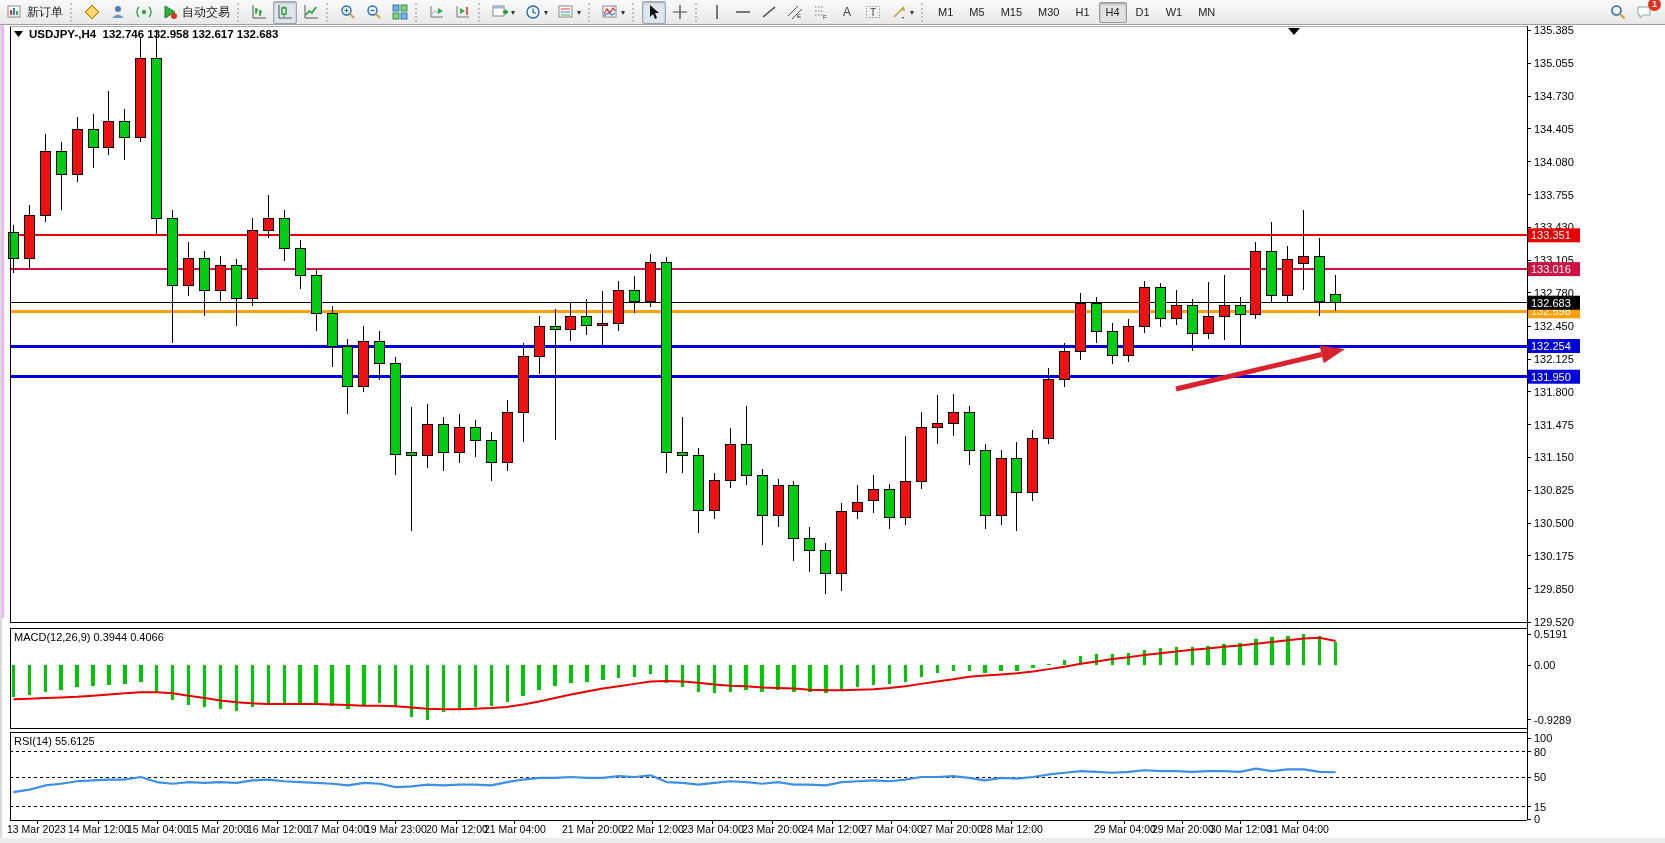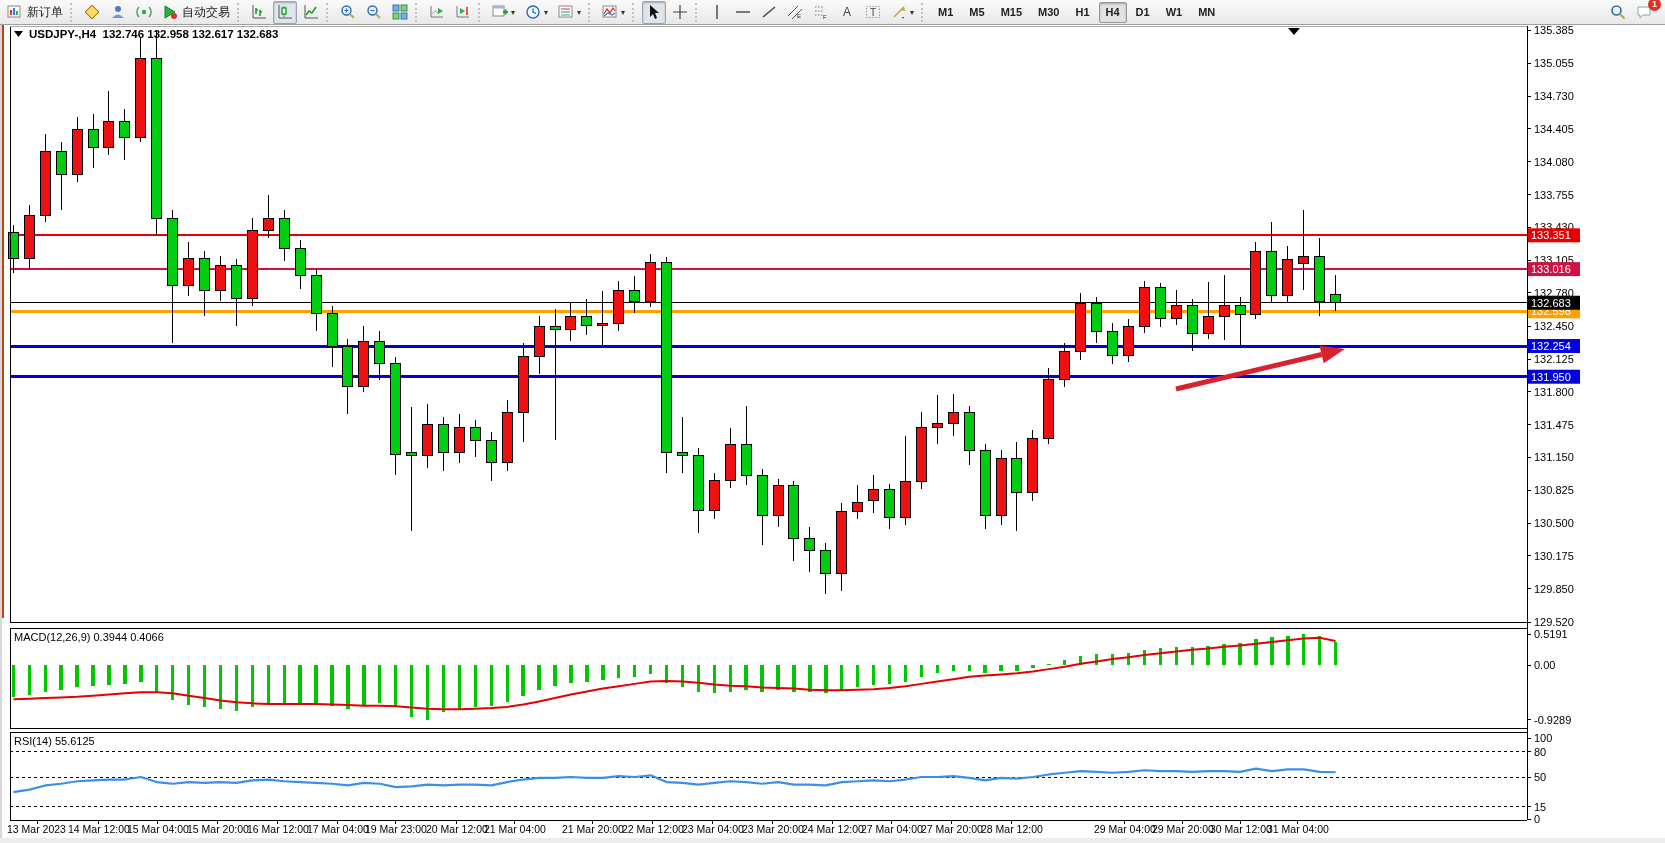--- a/index.html
+++ b/index.html
@@ -1,29 +1,29 @@
 <!DOCTYPE html>
 <html><head>
 <meta charset="utf-8">
 <style>
   html,body{margin:0;padding:0;background:#ffffff;width:1665px;height:843px;overflow:hidden;
             font-family:"Liberation Sans","DejaVu Sans",sans-serif;}
-  #app{position:relative;width:1665px;height:618px;background:#c2410c;}
+  #app{position:relative;width:1665px;height:618px;background:#f0abfc;}
   
   #toolbar{position:absolute;left:0;top:0;width:1665px;height:25px;
            background:linear-gradient(#fafafa,#e8e8e8);border-bottom:1px solid #9e9e9e;
            display:flex;align-items:center;box-sizing:border-box;padding-left:2px;z-index:5;}
   .tb-sep{width:5px;height:19px;margin:0 2px;border-left:2px dotted #c2c2c2;}
   .tb-btn{display:flex;align-items:center;height:21px;padding:0 3px;margin:0 1px;border:1px solid transparent;
           border-radius:2px;cursor:default;}
   .tb-btn.active{background:#dfe5ec;border-color:#98a6b5;box-shadow:inset 0 1px 2px rgba(0,0,0,.25);}
   .tb-btn .lbl{font-size:12px;color:#1a1a1a;margin-left:4px;white-space:nowrap;}
   .tb-btn .caret{font-size:8px;color:#333;margin-left:3px;}
   .tb-icon{width:16px;height:16px;display:inline-block;}
-  .tf-btn{font-size:11px;color:#222;padding:2px 6px;margin:0 1px;border:1px solid transparent;border-radius:2px;height:15px;line-height:15px;font-weight:bold;}
+  .tf-btn{font-size:11px;color:#222;padding:2px 6px;margin:0 1px;border:1px solid transparent;border-radius:2px;height:15px;line-height:15px;}
   .tf-btn.active{background:#e2e2e2;border-color:#9a9a9a;box-shadow:inset 0 1px 2px rgba(0,0,0,.3);}
   #tb-right{margin-left:auto;display:flex;align-items:center;padding-right:8px;}
   .badge{position:absolute;top:-4px;right:-6px;background:#e03020;color:#fff;border-radius:50%;
          width:13px;height:13px;font-size:9px;line-height:13px;text-align:center;font-weight:bold;}
   
   #chartwrap{position:absolute;left:4px;top:25px;width:1665px;height:818px;}
   svg text{font-family:"Liberation Sans","DejaVu Sans",sans-serif;}
   .pane-divider{position:absolute;left:0;width:1523px;height:7px;cursor:row-resize;z-index:4;}
   #bottom-strip{position:absolute;left:0;top:838px;width:1665px;height:5px;background:#ececec;z-index:3;}
   #left-strip{position:absolute;left:0;top:25px;width:2px;height:818px;background:#d8d8d8;z-index:3;}

